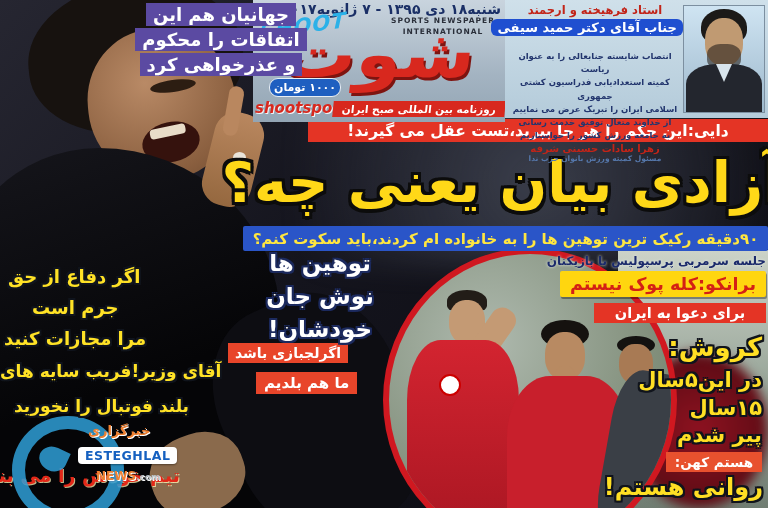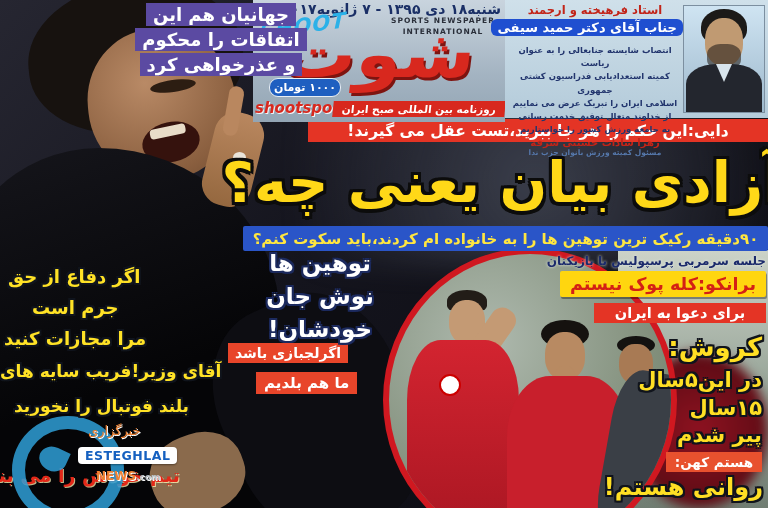--- a/index.html
+++ b/index.html
@@ -38,21 +38,21 @@
   .m-logo{left:0;right:0;top:22px;text-align:center;color:#d8281e;font-size:66px;font-weight:bold;transform:scaleX(1.12) skewX(-6deg);text-shadow:2px 3px 0 #7e1410;line-height:1;}
   .m-price{left:16px;top:78px;background:#1f5fc0;color:#fff;font-size:11px;font-weight:bold;padding:2px 4px;border-radius:9px;border:1px solid #e8eef4;}
   .m-site{left:2px;top:99px;color:#d8281e;font-weight:bold;font-size:15px;font-style:italic;text-shadow:1px 1px 0 #f2f5f8;}
   .m-sub{right:0;top:101px;background:#d8281e;color:#fff;font-size:10.5px;font-weight:bold;padding:2px 9px;transform:skewX(-6deg);}
 
   
   .ad{left:505px;top:0;width:263px;height:118px;z-index:6;background:linear-gradient(180deg,#cfe0ea,#b4cbda);}
   .ad-text{left:2px;top:3px;width:176px;text-align:center;}
   .ad-salut{color:#c22418;font-weight:bold;font-size:11.5px;}
   .ad-name{display:inline-block;background:#1f4fd0;color:#fff;font-weight:bold;font-size:13px;padding:1px 6px;margin-top:1px;border-radius:6px;white-space:nowrap;}
-  .ad-body{color:#23366e;font-size:8.5px;font-weight:bold;line-height:1.55;margin-top:8px;}
+  .ad-body{color:#23366e;font-size:8.5px;font-weight:bold;line-height:1.55;margin-top:14px;}
   .ad-sign{color:#c22418;font-weight:bold;font-size:10px;margin-top:1px;}
   .ad-sign-title{color:#5577aa;font-size:7.5px;font-weight:bold;}
   .ad-photo{right:3px;top:5px;width:80px;height:106px;background:linear-gradient(#cfe4f2,#9db8cc);border:1px solid #7c8fa0;overflow:hidden;}
   .adp-hair{left:17px;top:3px;width:46px;height:36px;background:#1c1a18;border-radius:50% 50% 40% 40%;}
   .adp-face{left:21px;top:12px;width:38px;height:48px;background:#c09a72;border-radius:45%;}
   .adp-beard{left:23px;top:38px;width:34px;height:26px;background:rgba(40,34,28,.6);border-radius:40%;}
   .adp-suit{left:2px;top:58px;width:76px;height:50px;background:#23262e;border-radius:40% 40% 0 0;}
   .adp-suit::before{content:"";position:absolute;left:30px;top:0;width:16px;height:18px;background:#d8e4ec;clip-path:polygon(0 0,100% 0,50% 100%);}
 
   
@@ -69,21 +69,21 @@
   .yl{position:absolute;z-index:4;color:#ffe226;font-weight:bold;white-space:nowrap;}
   .yl1{left:8px;top:266px;font-size:18px;}
   .yl2{left:32px;top:297px;font-size:18px;}
   .yl3{left:4px;top:328px;font-size:18px;}
   .yl4{left:0px;top:361px;font-size:17px;}
   .yl5{left:14px;top:396px;font-size:17px;}
 
   
   .wm-ring{left:12px;top:416px;width:86px;height:82px;border:13px solid rgba(47,159,214,.85);border-radius:50%;z-index:2;}
   .wm-ring::before{content:"";position:absolute;left:14px;top:18px;width:28px;height:24px;background:rgba(47,159,214,.85);border-radius:50% 0 50% 50%;transform:rotate(25deg);}
-  .wm-agency{left:88px;top:423px;z-index:3;color:#f08030;font-weight:normal;font-size:13px;text-shadow:1px 1px 0 #fff;}
+  .wm-agency{left:88px;top:423px;z-index:3;color:#f08030;font-weight:bold;font-size:13px;text-shadow:1px 1px 0 #fff;}
   .wm-box{left:78px;top:447px;z-index:3;background:#fff;color:#1560c0;font-weight:bold;font-size:12.5px;letter-spacing:.5px;padding:1px 7px;border-radius:4px;box-shadow:0 1px 2px rgba(0,0,0,.4);}
   .wm-news{left:96px;top:469px;z-index:3;color:#f08030;font-weight:bold;font-size:12px;text-shadow:1px 1px 0 #fff;}
   .wm-com{color:#b9c2c8;font-size:9px;font-weight:bold;}
   .red-line{left:0px;top:464px;width:180px;z-index:1;color:#e32818;font-weight:bold;font-size:19px;white-space:nowrap;text-shadow:1px 1px 0 rgba(255,244,180,.75);}
 
   
   .right-bg{left:618px;top:250px;width:150px;height:258px;z-index:2;background:linear-gradient(180deg,#ccd3c8,#9aa79b 50%,#707d72);}
   .right-red-blob{left:630px;top:352px;width:138px;height:156px;z-index:2;background:radial-gradient(circle,#8e1220,#5a0b14 75%);border-radius:50%;filter:blur(6px);}
   .r-meeting{left:560px;top:254px;width:206px;z-index:5;color:#1b2a6b;font-weight:bold;font-size:12px;text-align:center;white-space:nowrap;text-shadow:0 0 3px #e6ede6;}
   .r-branko{left:560px;top:271px;width:206px;z-index:5;background:#ffd60f;color:#d42015;font-weight:bold;font-size:17.5px;text-align:center;padding:3px 0;border-radius:2px;white-space:nowrap;box-shadow:1px 2px 0 rgba(0,0,0,.35);}

